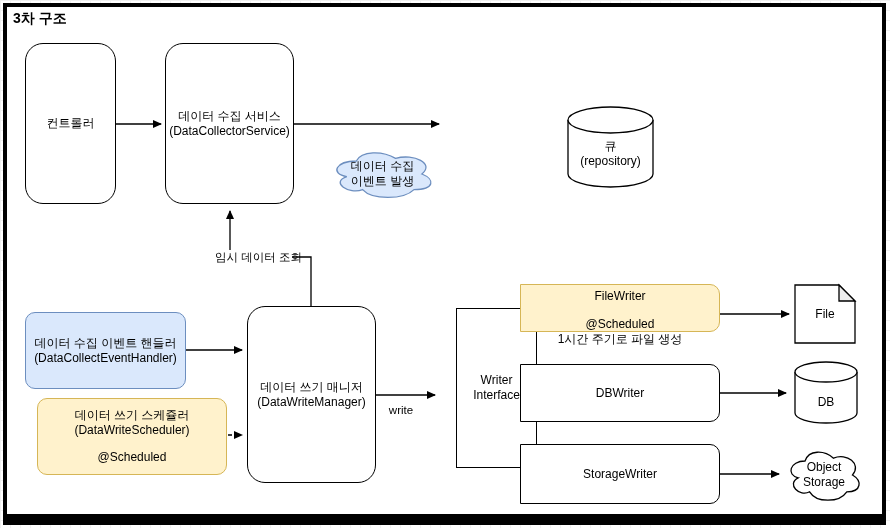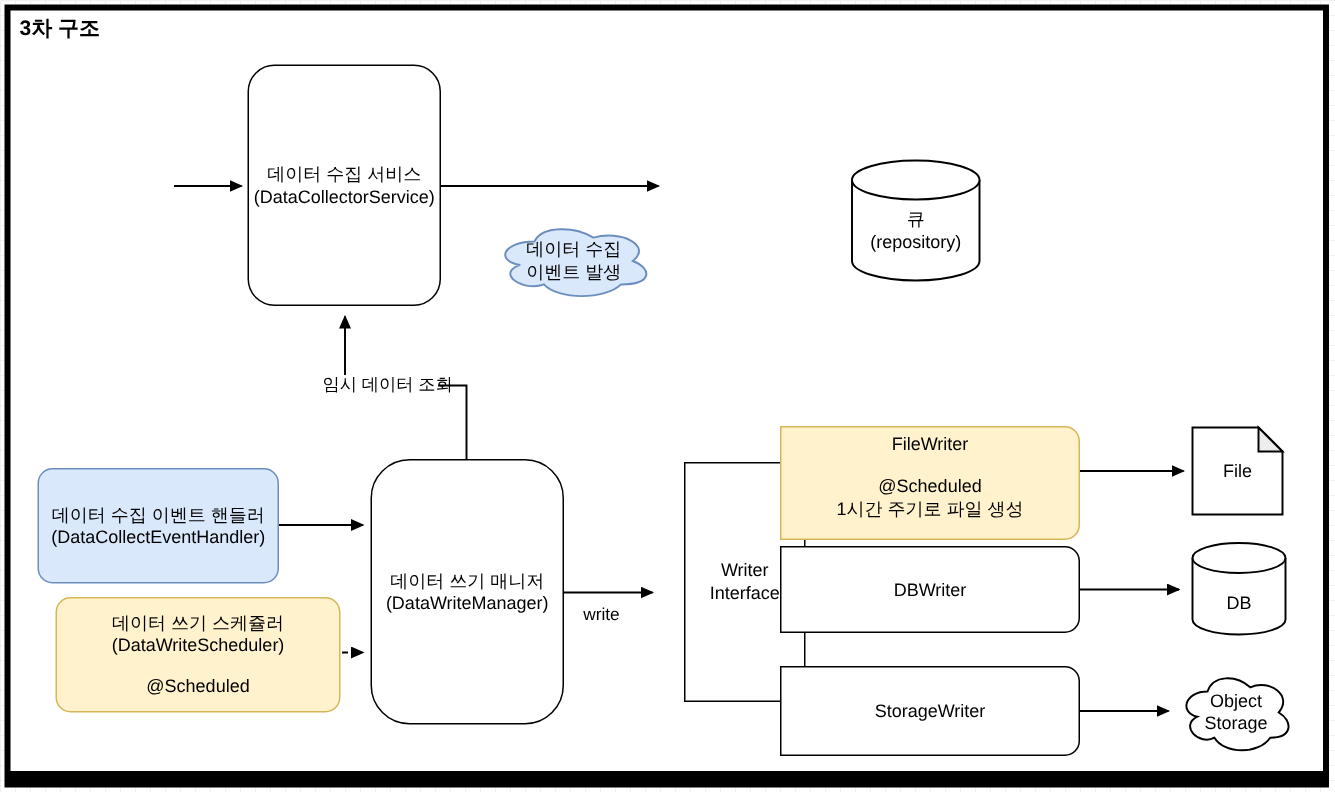--- a/index.html
+++ b/index.html
@@ -88,20 +88,23 @@
     </g>
 
     <g>
       <path d="M 795,372 L 795,413 A 31 10 0 0 0 857,413 L 857,372" fill="#fff" stroke="#000" stroke-width="1.3"></path>
       <ellipse cx="826" cy="372" rx="31" ry="10" fill="#fff" stroke="#000" stroke-width="1.3"></ellipse>
     </g>
 
     <path d="M 805,461 C 789.8,461 786,475 798.2,477.8 C 786,484 799.7,497.4 809.6,491.8 C 816.4,503 839.2,503 846.8,491.8 C 862,491.8 862,480.6 852.5,475 C 862,463.8 846.8,452.6 833.5,458.2 C 824,449.8 808.8,449.8 805,461 Z" fill="#fff" stroke="#000" stroke-width="1.3"></path>
   </svg>
 
+  <div class="node r18" style="left:25px;top:43px;width:91px;height:161px;">
+    <span>컨트롤러</span>
+  </div>
 
   <div class="node r18" style="left:165px;top:43px;width:129px;height:161px;">
     <span>데이터 수집 서비스</span>
     <span>(DataCollectorService)</span>
   </div>
 
 
   <div class="shape-label" style="left:568px;top:133px;width:85px;height:42px;">
     <span>큐</span>
     <span>(repository)</span>
@@ -116,31 +119,31 @@
     <span>데이터 수집 이벤트 핸들러</span>
     <span>(DataCollectEventHandler)</span>
   </div>
 
   <div class="node r10 yellow" style="left:37px;top:398px;width:190px;height:77px;">
     <span>데이터 쓰기 스케쥴러</span>
     <span>(DataWriteScheduler)</span>
     <span class="gap12">@Scheduled</span>
   </div>
 
-  <div class="node r18" style="left:247px;top:306px;width:129px;height:177px;border-radius:26px;">
+  <div class="node r18" style="left:247px;top:306px;width:129px;height:177px;">
     <span>데이터 쓰기 매니저</span>
     <span>(DataWriteManager)</span>
   </div>
 
   <div class="node" style="left:456px;top:284px;width:81px;height:160px;margin-top:24px;">
     <span>Writer</span>
     <span>Interface</span>
   </div>
 
-  <div class="node rright yellow fw" style="left:520px;top:284px;width:200px;height:76px;">
+  <div class="node rright yellow fw" style="left:520px;top:284px;width:200px;height:48px;">
     <span>FileWriter</span>
     <span class="gap13">@Scheduled</span>
     <span>1시간 주기로 파일 생성</span>
   </div>
 
   <div class="node rright" style="left:520px;top:364px;width:200px;height:58px;">
     <span>DBWriter</span>
   </div>
 
   <div class="node rright" style="left:520px;top:444px;width:200px;height:60px;">

